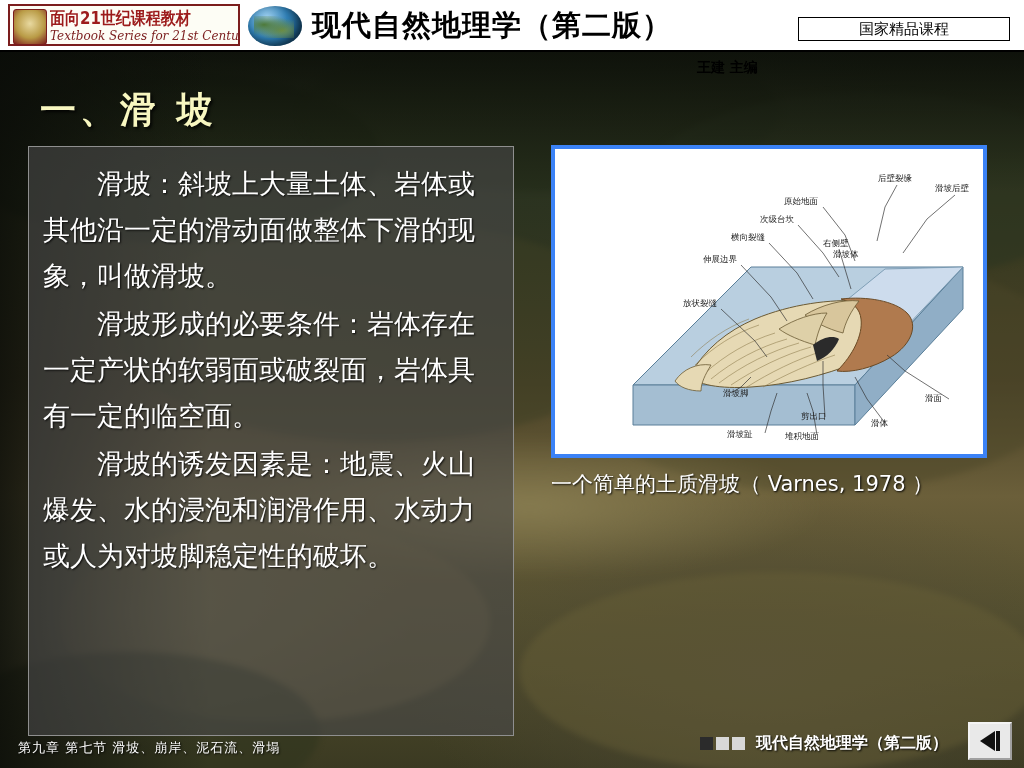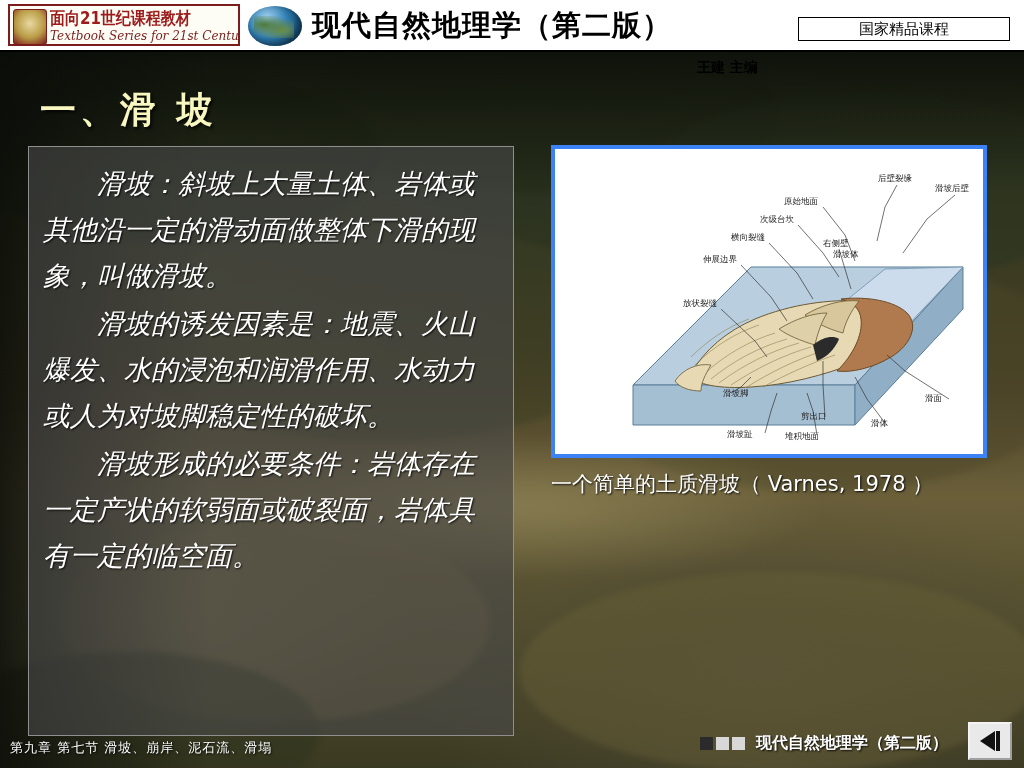--- a/index.html
+++ b/index.html
@@ -182,21 +182,20 @@
   }
   .body-p {
     margin: 0 0 2px 0;
     font-size: 27px;
     line-height: 46px;
     color: #ffffff;
     text-indent: 54px;
     letter-spacing: 0px;
     text-shadow: 1px 1px 2px rgba(0,0,0,0.85);
     font-family: "DejaVu Sans", sans-serif;
-    font-style: italic;
   }
   
   .figure-box {
     position: absolute;
     left: 551px; top: 145px;
     width: 436px;
     height: 313px;
     background: #ffffff;
     border: 4px solid #3b82f6;
     box-sizing: border-box;
@@ -215,21 +214,21 @@
   }
   .fig-svg { display: block; }
   .fig-label {
     font-family: "DejaVu Sans", sans-serif;
     font-size: 8.5px;
     fill: #222;
   }
   
   .footer-note {
     position: absolute;
-    left: 10px; top: 739px;
+    left: 18px; top: 739px;
     font-size: 13px;
     color: #ffffff;
     letter-spacing: 1px;
     z-index: 14;
     white-space: nowrap;
     text-shadow: 1px 1px 2px rgba(0,0,0,0.9);
     text-align: center;
   }
   .footer-brand {
     position: absolute;
@@ -307,22 +306,22 @@
     <div class="hdr-globe"></div>
     <div class="hdr-title">现代自然地理学（第二版）</div>
     <div class="hdr-editor">王建  主编</div>
     <div class="hdr-badge">国家精品课程</div>
   </div>
 
   <div class="slide-title">一、滑 坡</div>
 
   <div class="body-panel">
     <p class="body-p">滑坡：斜坡上大量土体、岩体或其他沿一定的滑动面做整体下滑的现象，叫做滑坡。</p>
+    <p class="body-p">滑坡形成的必要条件：岩体存在一定产状的软弱面或破裂面，岩体具有一定的临空面。</p>
     <p class="body-p">滑坡的诱发因素是：地震、火山爆发、水的浸泡和润滑作用、水动力或人为对坡脚稳定性的破坏。</p>
-    <p class="body-p">滑坡形成的必要条件：岩体存在一定产状的软弱面或破裂面，岩体具有一定的临空面。</p>
   </div>
 
   <div class="figure-box">
     <svg class="fig-svg" width="434" height="311" viewBox="0 0 434 311" xmlns="http://www.w3.org/2000/svg">
       <rect x="0" y="0" width="434" height="311" fill="#ffffff"></rect>
 
       <polygon points="78,236 196,118 408,118 300,236" fill="#b9cfe0" stroke="#5a7f99" stroke-width="1"></polygon>
 
       <polygon points="78,236 300,236 300,276 78,276" fill="#a4bed2" stroke="#5a7f99" stroke-width="1"></polygon>
 

